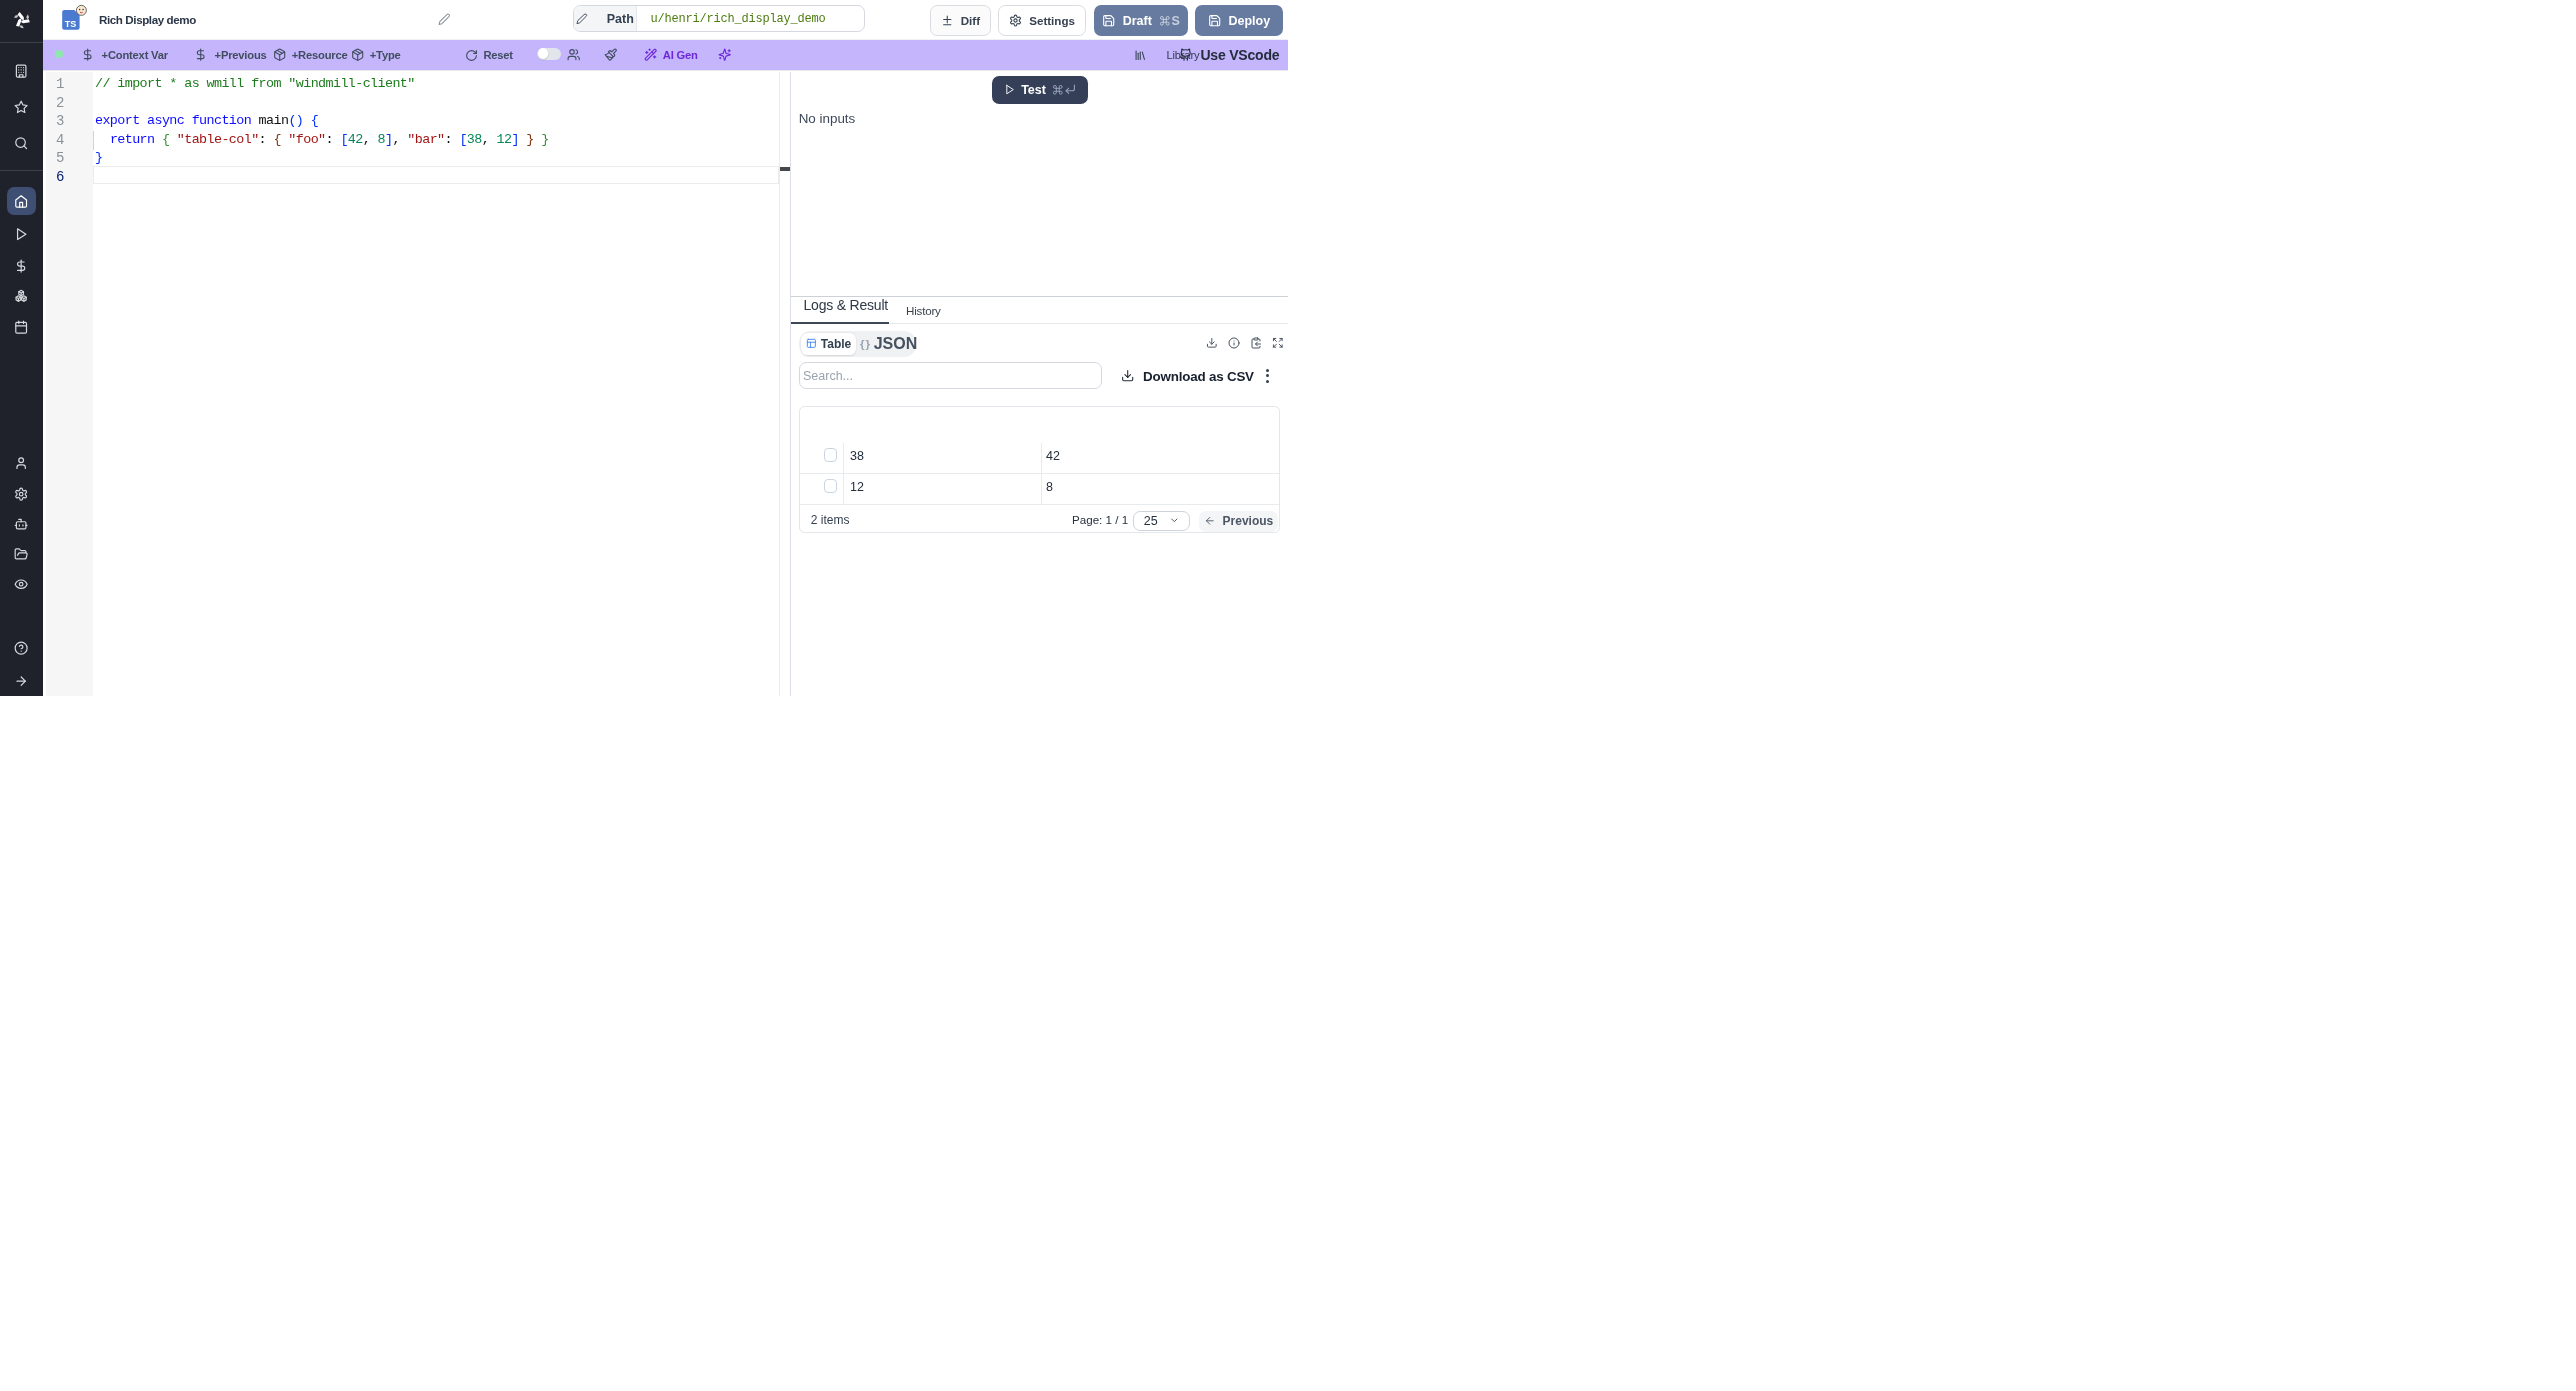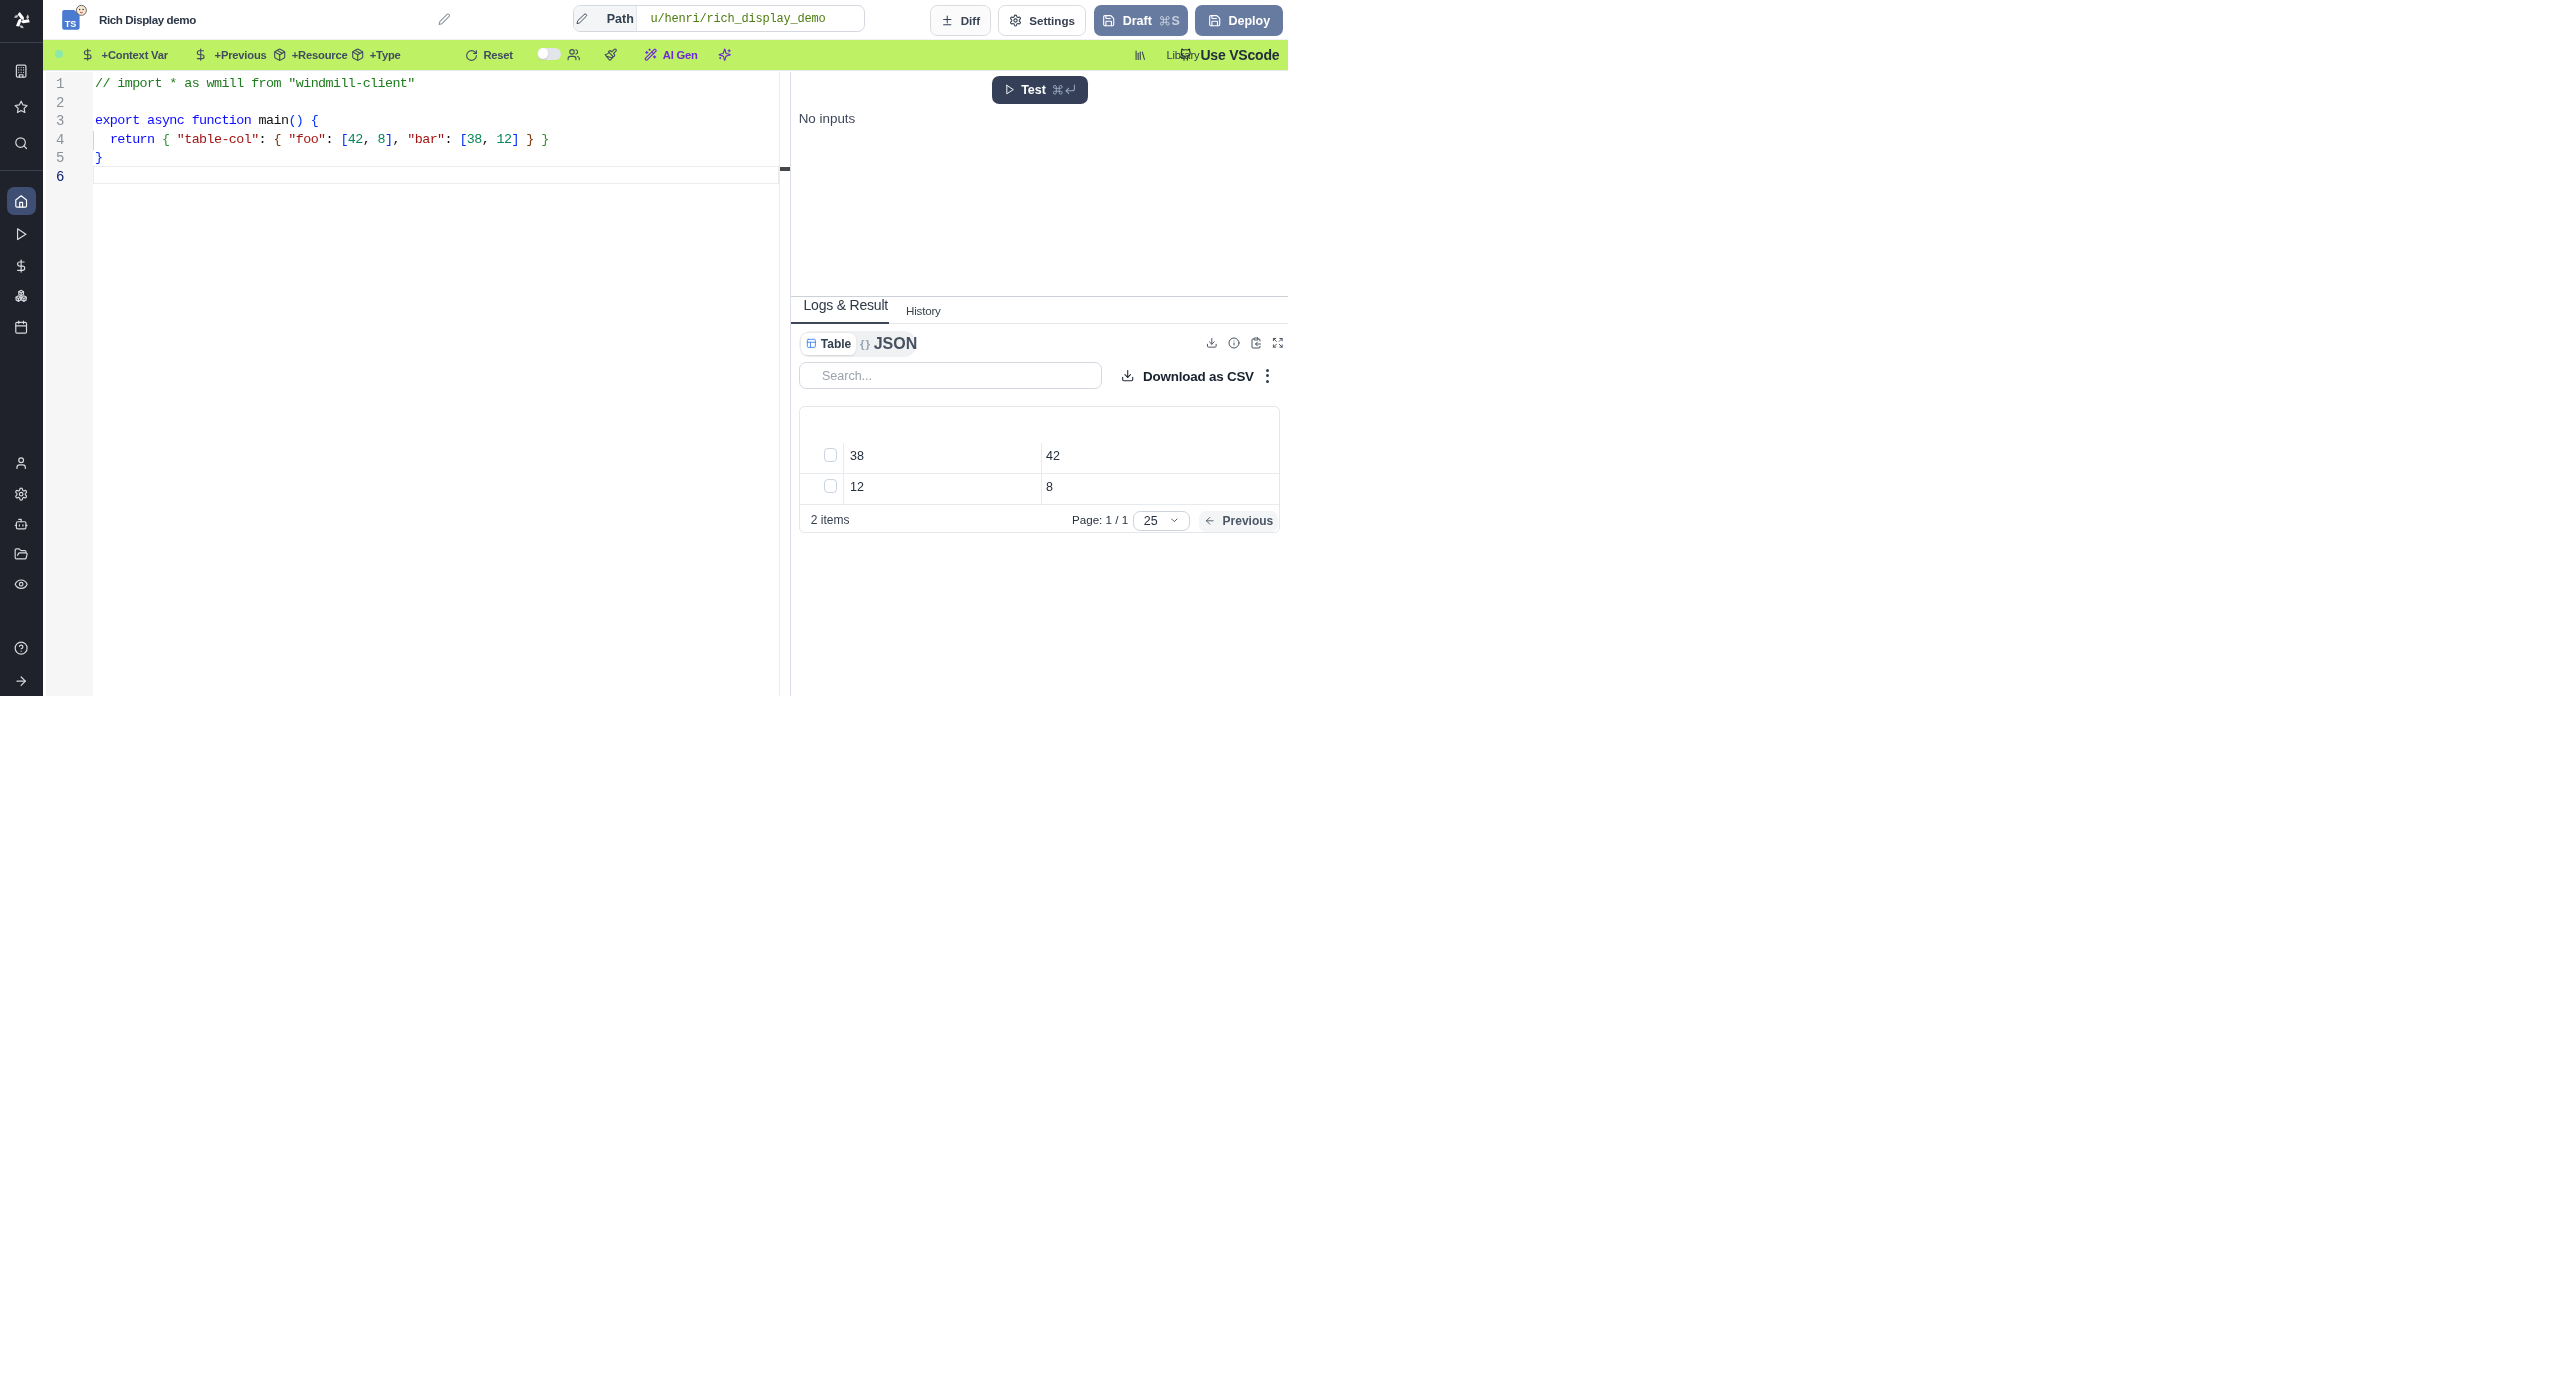--- a/index.html
+++ b/index.html
@@ -15,21 +15,21 @@
 .sb-ic { position:absolute; left:14.3px; width:14.3px; height:14.3px; color:#d6d9dd; }
 .sb-div { position:absolute; left:0; width:43px; height:0.9px; background:#3a404c; }
 #homebox { position:absolute; left:7.2px; top:187px; width:29px; height:28px; background:#3f4e73; border-radius:7.2px; }
 
 
 #header { position:absolute; left:43px; top:0; width:1245px; height:40px; border-bottom:0.9px solid #f0f1f4; background:#fff; }
 .btn { position:absolute; top:5.2px; height:31px; border-radius:7.2px; display:flex; align-items:center; justify-content:center; font-size:11.6px; font-weight:600; color:#374151; }
 .btn-dark { background:#677a9f; color:#fff; font-size:12.5px; font-weight:700; }
 
 
-#toolbar { position:absolute; left:43px; top:40px; width:1245px; height:31px; border-bottom:0.9px solid #e6e8eb; background:#bef264; }
+#toolbar { position:absolute; left:43px; top:40px; width:1245px; height:31px; border-bottom:0.9px solid #e6e8eb; background:#c4b5fd; }
 .tb-item { position:absolute; top:0; height:30px; display:flex; align-items:center; gap:5.4px; font-size:11.2px; font-weight:600; letter-spacing:-0.2px; color:#414d5f; }
 
 
 #editor { position:absolute; left:43px; top:72px; width:747px; height:624px; background:#fff; }
 #gutter { position:absolute; left:3.1px; top:0; width:47px; height:624px; background:#f6f6f7; }
 .ln { position:absolute; width:21.5px; text-align:right; left:0; font-family:"Liberation Mono", monospace; font-size:14px; color:#8b9199; line-height:18.6px; }
 .cl { position:absolute; left:52px; font-family:"Liberation Mono", monospace; font-size:13.4px; letter-spacing:-0.6px; line-height:18.6px; white-space:pre; color:#111; }
 .cm { color:#1e7b1e; } .kw { color:#0d0dff; } .b0 { color:#0431fa; } .b1 { color:#319331; }
 .b2 { color:#7b3814; } .st { color:#a31515; } .nu { color:#098658; }
 
@@ -387,21 +387,21 @@
         <path d="m15 15 6 6"></path>
         <path d="m15 9 6-6"></path>
         <path d="M21 16.2V21h-4.8"></path>
         <path d="M16.2 3H21v4.8"></path>
         <path d="M3 16.2V21h4.8"></path>
         <path d="m3 21 6-6"></path>
         <path d="M3 7.8V3h4.8"></path>
         <path d="m3 3 6 6"></path>
       </svg>
 
-    <div class="abs" style="left:8px;top:290px;width:303px;height:27px;border:0.9px solid #d4d8de;border-radius:7.2px;display:flex;align-items:center;padding-left:22px;font-size:12.5px;color:#9aa3ae">Search...</div>
+    <div class="abs" style="left:8px;top:290px;width:303px;height:27px;border:0.9px solid #d4d8de;border-radius:7.2px;display:flex;align-items:center;padding-left:3px;font-size:12.5px;color:#9aa3ae">Search...</div>
     <svg class="abs ic" style="left:330px;top:297px;color:#242d3a" width="13.4" height="13.4" viewBox="0 0 24 24" stroke-width="2">
         <path d="M21 15v4a2 2 0 0 1-2 2H5a2 2 0 0 1-2-2v-4"></path>
         <path d="m7 10 5 5 5-5"></path>
         <path d="M12 15V3"></path>
       </svg>
     <div class="abs" style="left:352px;top:297px;font-size:13.4px;font-weight:700;letter-spacing:-0.2px;color:#18212e">Download as CSV</div>
     <div class="abs" style="left:475px;top:297px;width:3px;height:14px;color:#333f4e">
       <div style="width:3px;height:3px;border-radius:50%;background:#333f4e"></div>
       <div style="width:3px;height:3px;border-radius:50%;background:#333f4e;margin-top:2.3px"></div>
       <div style="width:3px;height:3px;border-radius:50%;background:#333f4e;margin-top:2.3px"></div>

